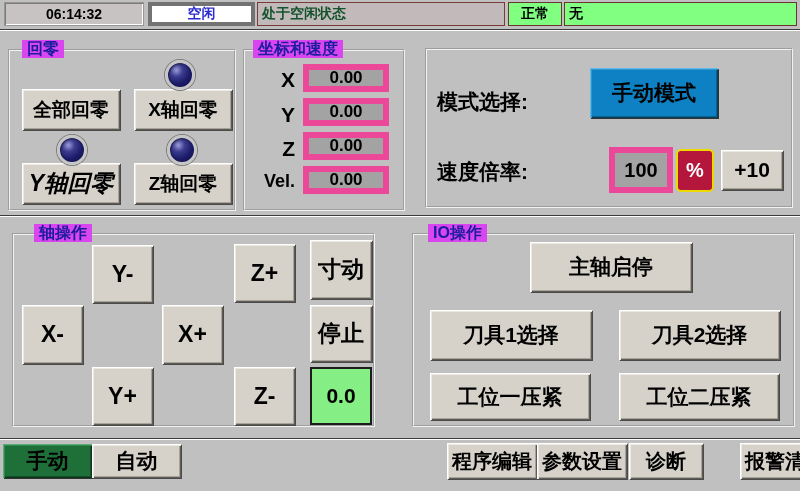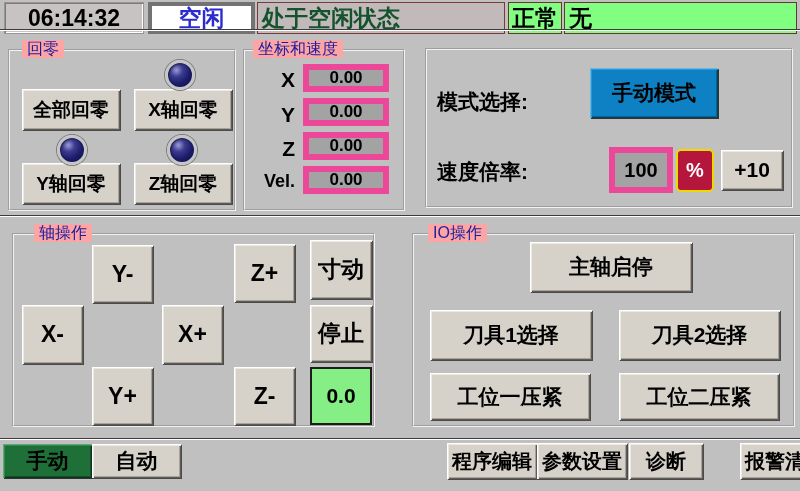--- a/index.html
+++ b/index.html
@@ -34,27 +34,27 @@
                 inset -1px -1px 0 #0a3319, inset -2px -2px 0 #14502a,
                 1px 1px 0 #333;
   }
 
   
   .groupbox {
     position:absolute;
     border:2px groove #f2f2f2;
   }
   .groupbox-title {
-    position:absolute; top:-11px; background:#fca5a5;
-    padding:0 5px; color:#1c1c9e; font-weight:normal; font-size:16px;
+    position:absolute; top:-11px; background:#d946ef;
+    padding:0 5px; color:#1c1c9e; font-weight:bold; font-size:16px;
     line-height:18px; white-space:nowrap;
   }
 
   
-  .tb-field { position:absolute; top:2px; height:32px; display:flex; align-items:center; font-weight:bold; font-size:23px; }
+  .tb-field { position:absolute; top:2px; height:24px; display:flex; align-items:center; font-weight:bold; font-size:14px; }
   .tb-sunken {
     background:#c7c3c3;
     box-shadow: inset 1px 1px 0 #7e7a7a, inset -1px -1px 0 #ffffff;
     border:1px solid #9a9494;
   }
 
   
   .val-yellow {
     position:absolute; background:#a3a3a3; border:6px solid #ec4899;
     display:flex; align-items:center; justify-content:center;
@@ -89,21 +89,21 @@
 
   <div class="tb-field" style="left:564px; width:233px; background:#80ff80; border:1px solid #6b3333; color:#000; padding-left:4px;">无</div>
 
   <div class="hr3d" style="top:29px;"></div>
 
   <div class="groupbox" style="left:8px; top:49px; width:228px; height:162px;">
     <div class="groupbox-title" style="left:12px;">回零</div>
 
     <div class="btn" style="left:12px; top:38px; width:98px; height:41px; font-size:19px;">全部回零</div>
     <div class="btn" style="left:124px; top:38px; width:98px; height:41px; font-size:19px;">X轴回零</div>
-    <div class="btn" style="left:12px; top:112px; width:98px; height:41px; font-size:19px;">Y轴回零</div>
+    <div class="btn" style="left:12px; top:112px; width:98px; height:41px; font-size:23px;font-style:italic;">Y轴回零</div>
     <div class="btn" style="left:124px; top:112px; width:98px; height:41px; font-size:19px;">Z轴回零</div>
 
     <div class="led" style="left:155px; top:9px;"></div>
     <div class="led" style="left:47px;  top:84px;"></div>
     <div class="led" style="left:157px; top:84px;"></div>
   </div>
 
   <div class="groupbox" style="left:243px; top:49px; width:162px; height:162px;">
     <div class="groupbox-title" style="left:8px;">坐标和速度</div>
 

